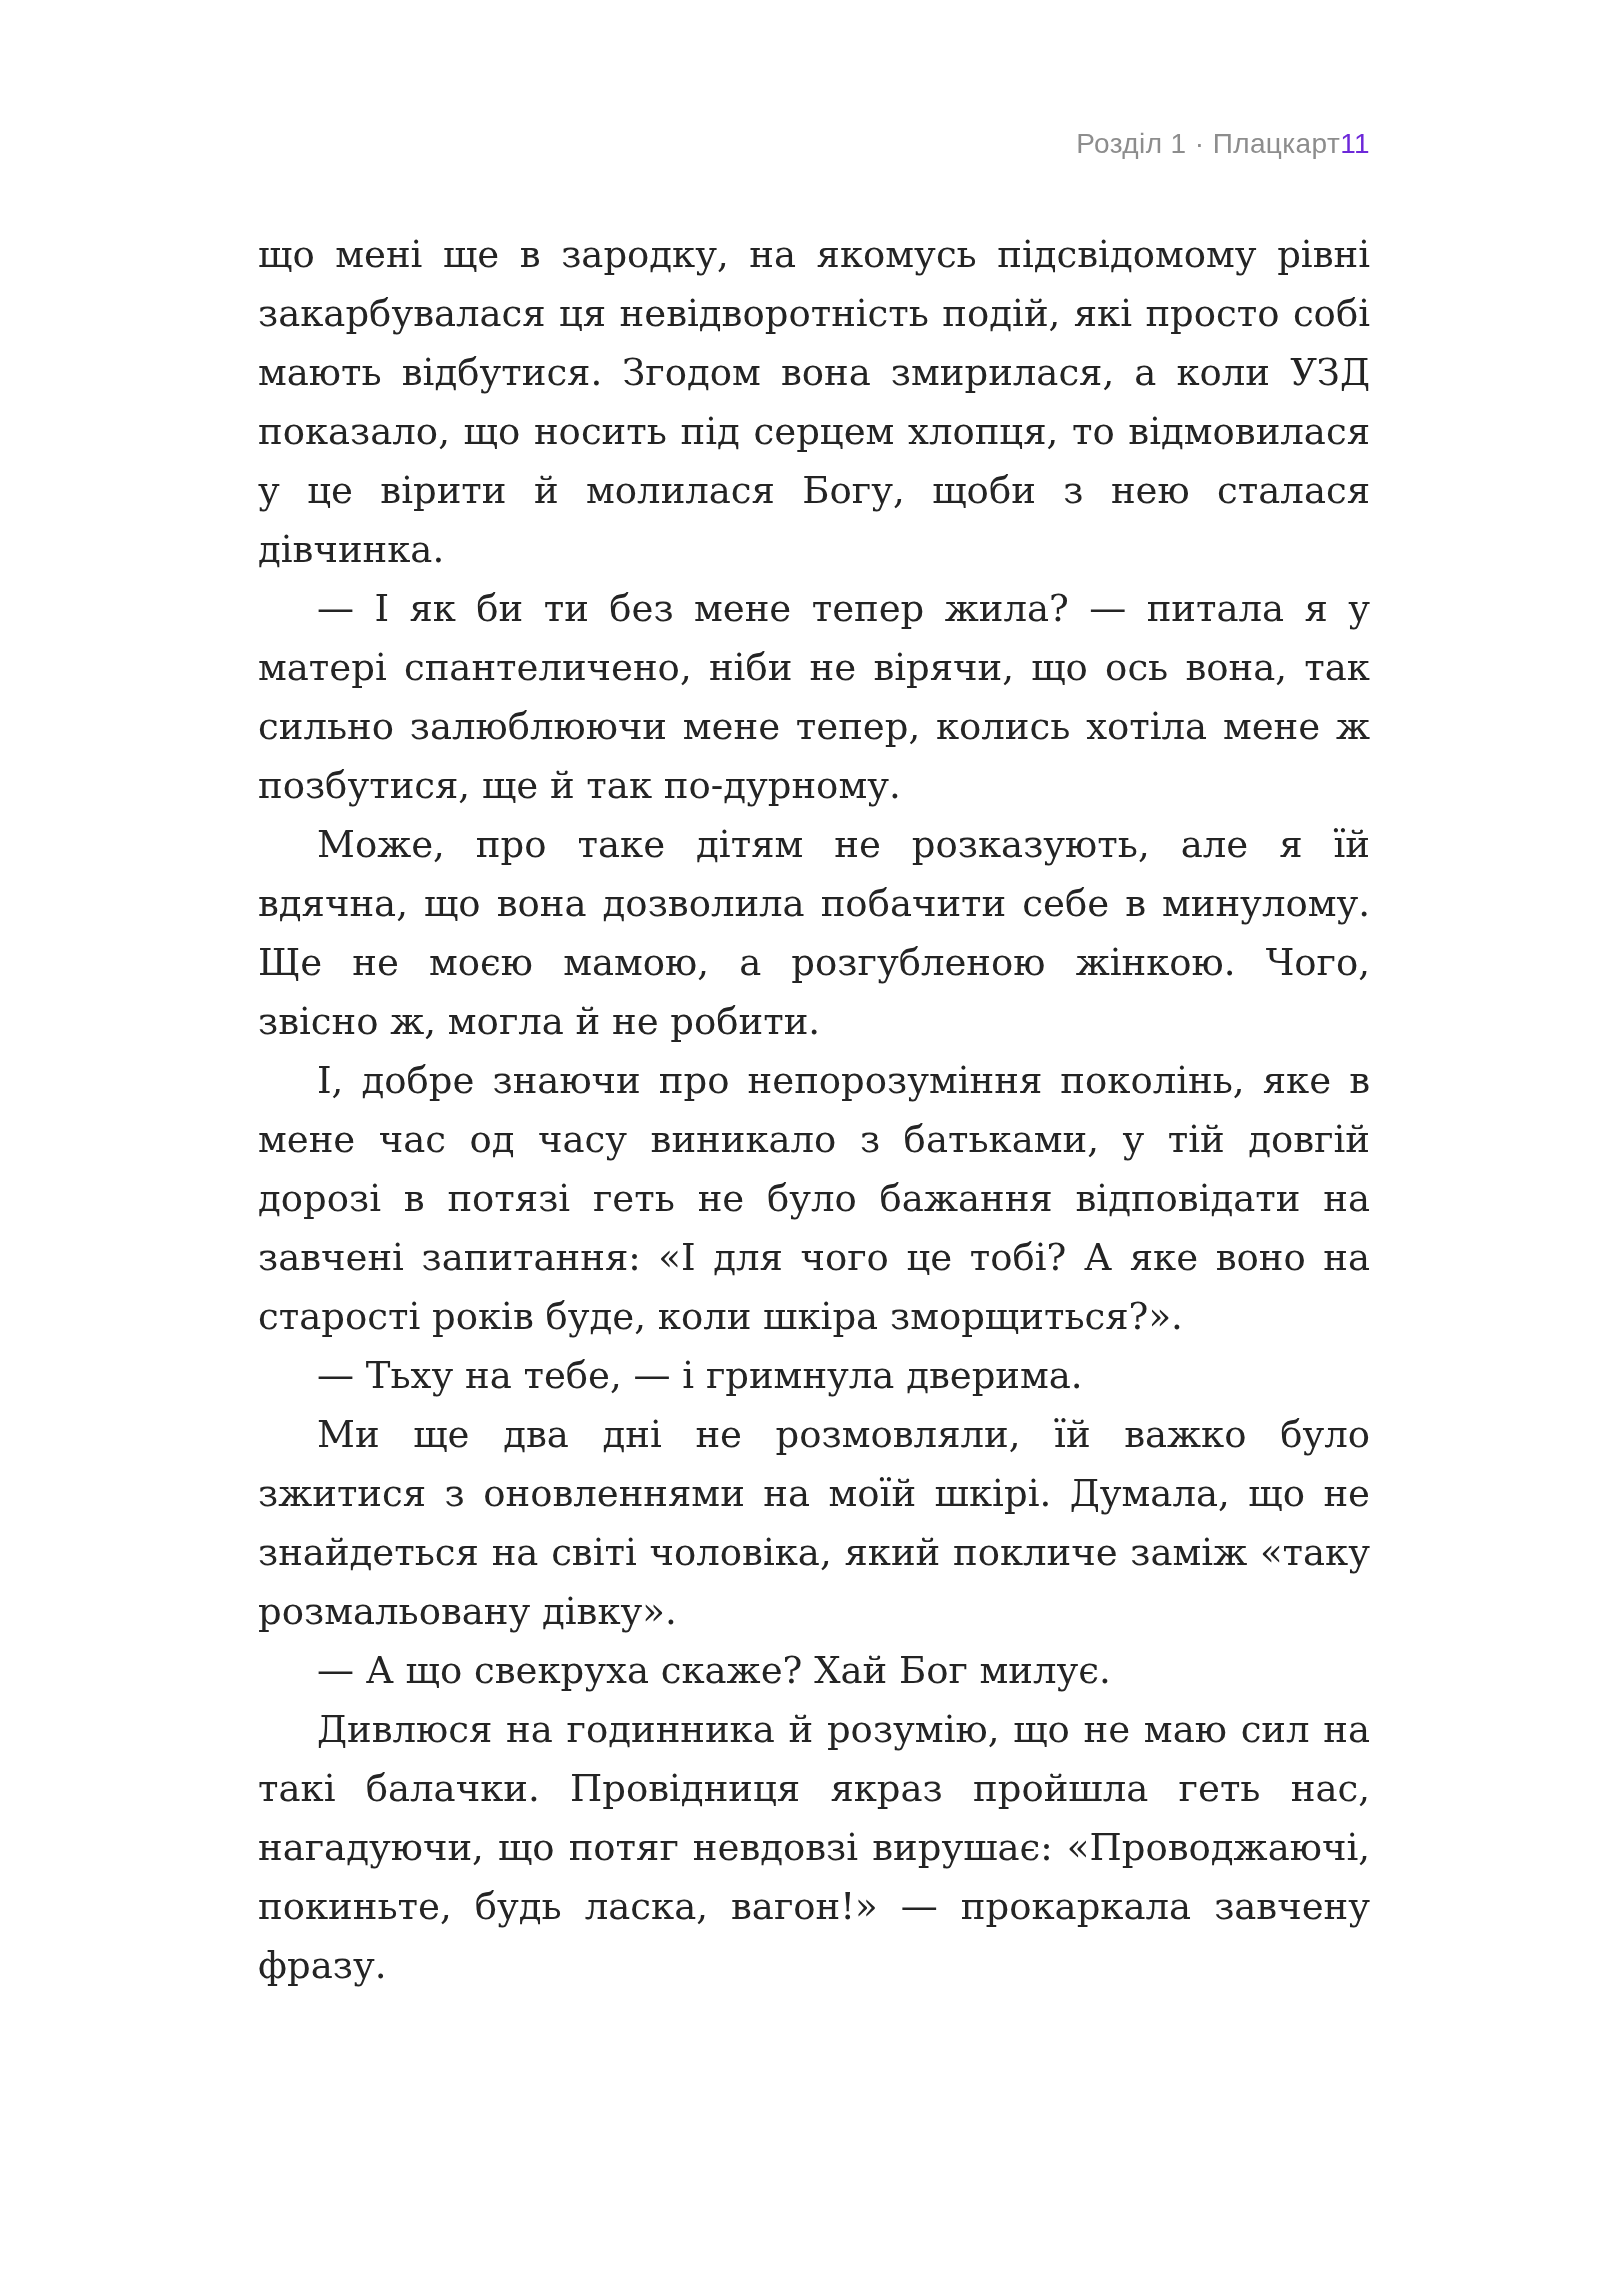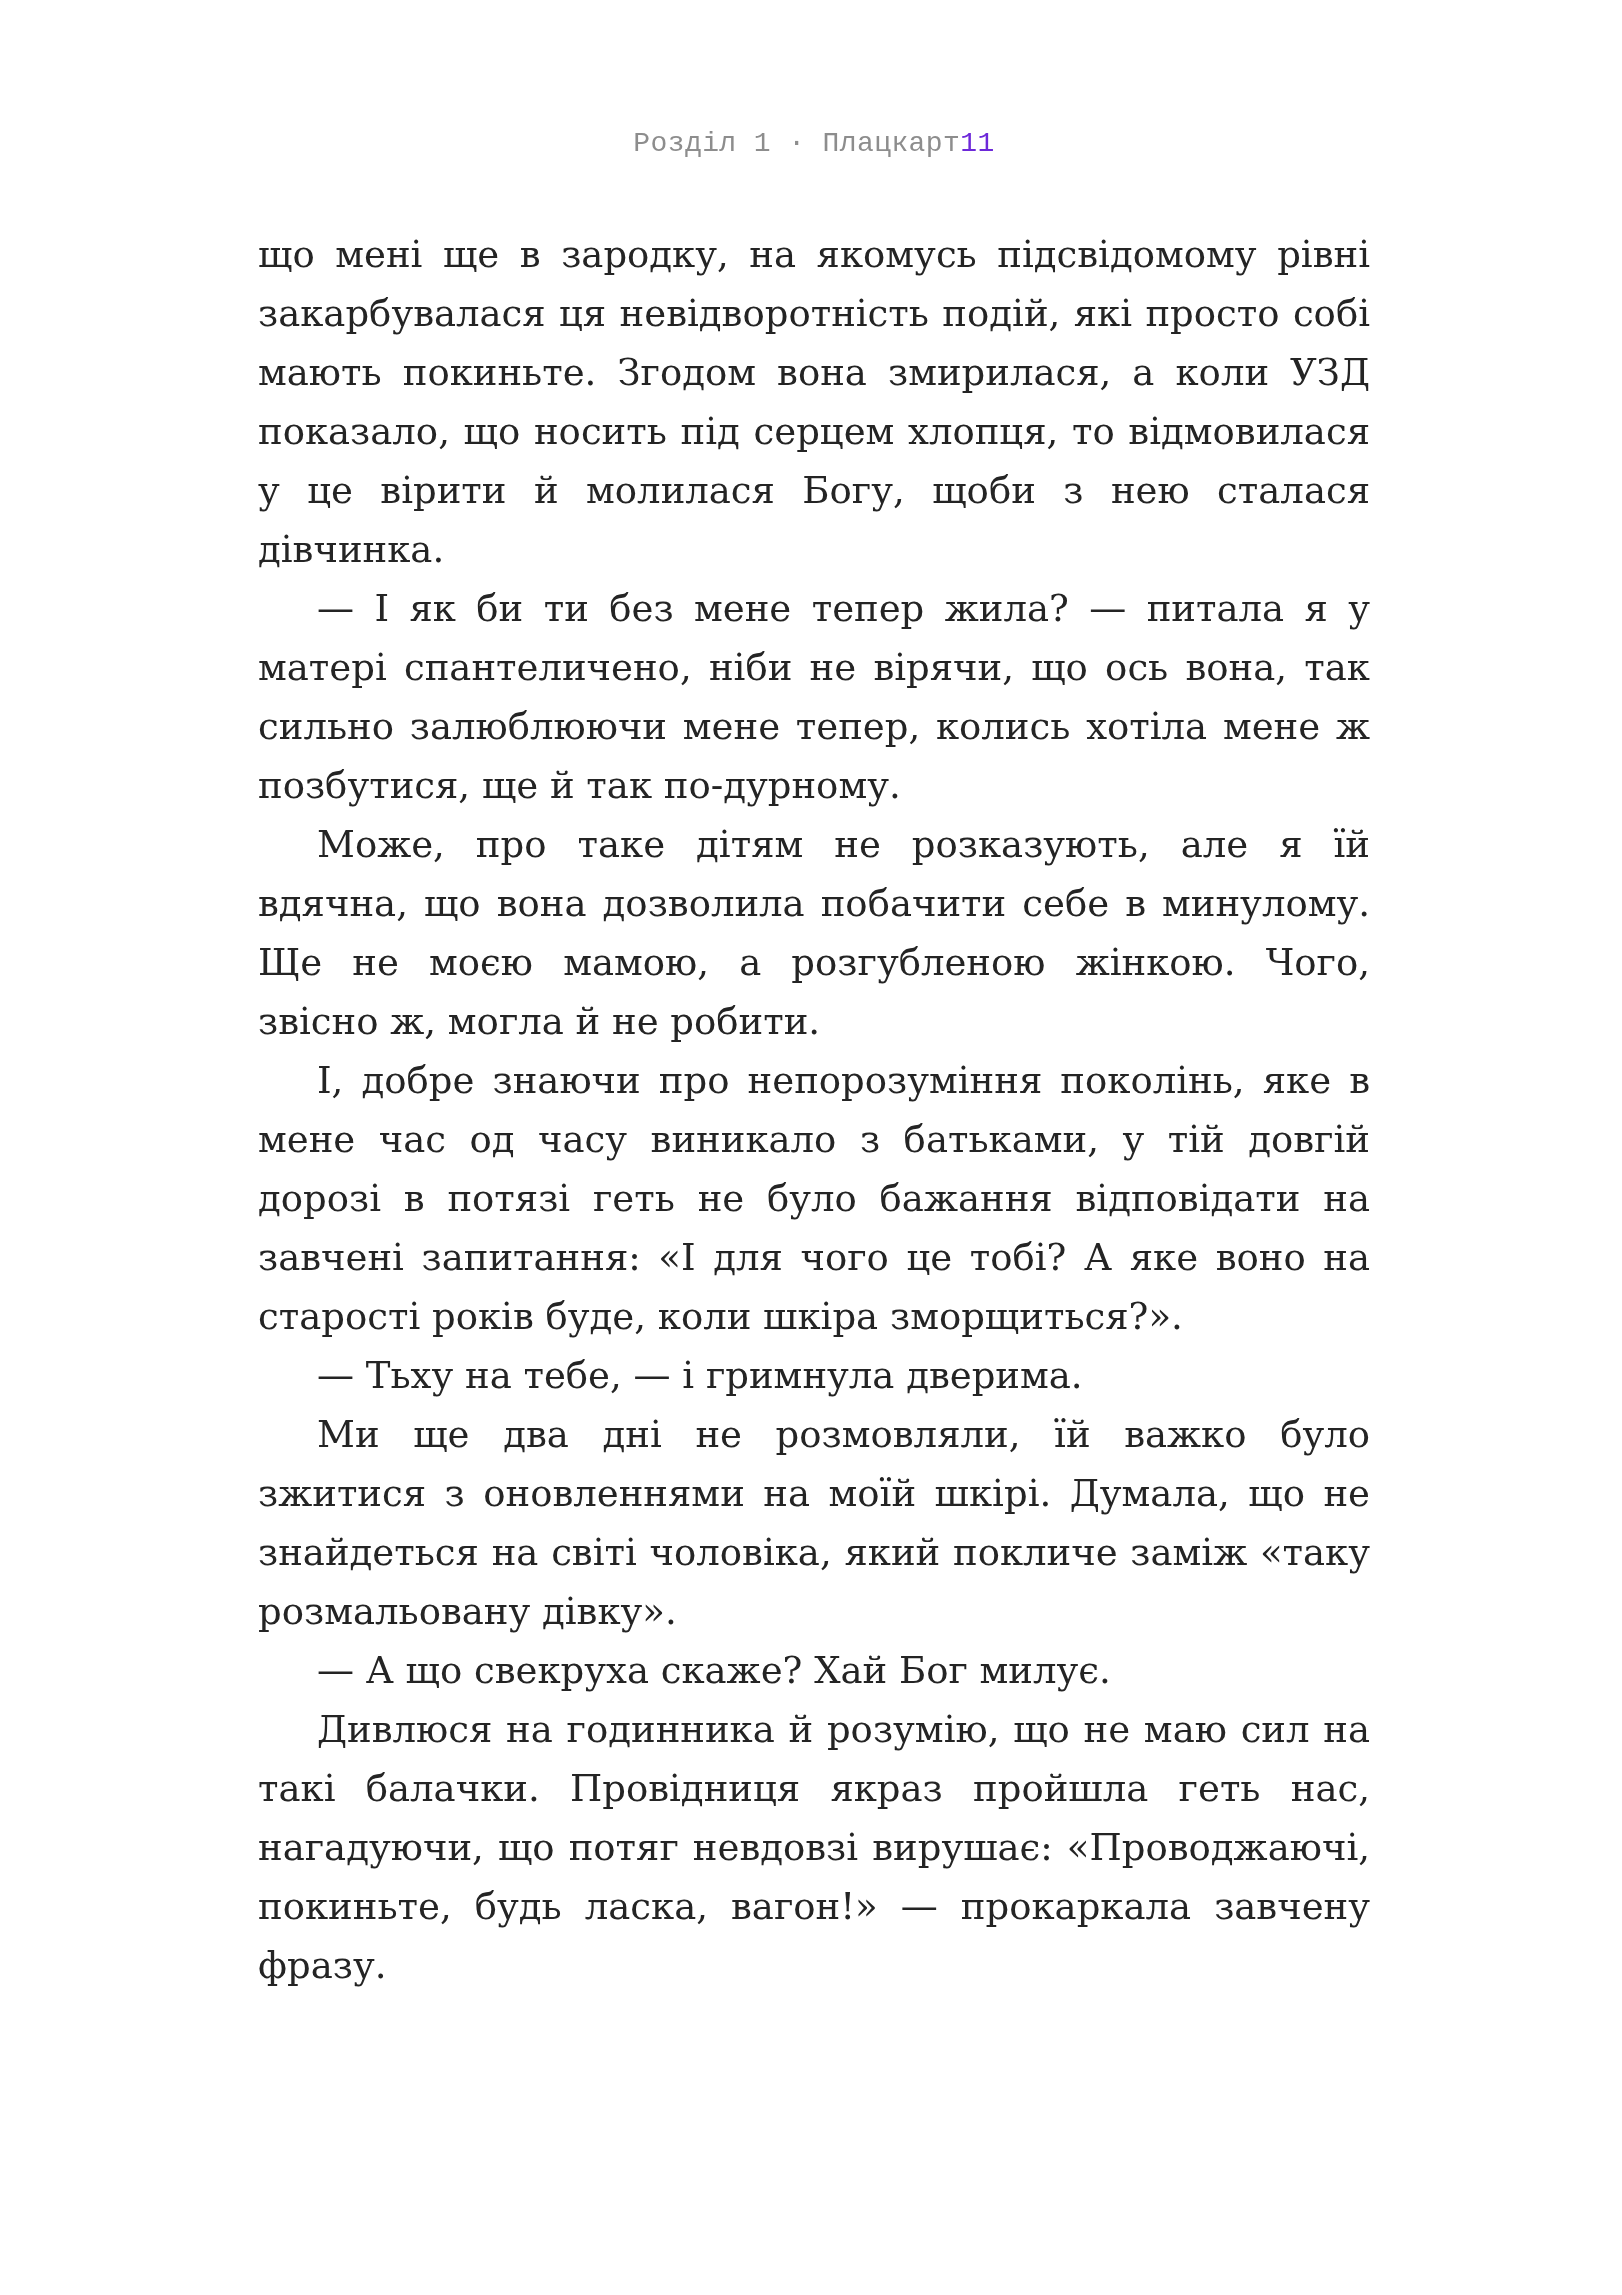--- a/index.html
+++ b/index.html
@@ -15,23 +15,23 @@
     overflow: hidden;
     font-family: "DejaVu Serif", "Liberation Serif", serif;
     color: #242424;
   }
   .running-head {
     position: absolute;
     top: 127px;
     left: 258px;
     width: 1112px;
     display: flex;
-    justify-content: center;
+    justify-content: flex-end;
     align-items: baseline;
-    font-family: Liberation Mono, monospace;
+    font-family: Liberation Sans, sans-serif;
     font-size: 28px;
     line-height: 34px;
     color: #8d8d8d;
     letter-spacing: 0.4px;
   }
   .running-head .pagenum {
     color: #6d28d9;
   }
   .body-text {
     position: absolute;
@@ -55,21 +55,21 @@
 <body>
 
 <div class="page">
 
   <header class="running-head">
     <span class="chapter">Розділ 1 · Плацкарт</span>
     <span class="pagenum">11</span>
   </header>
 
   <main class="body-text">
-    <p>що мені ще в зародку, на якомусь підсвідомому рівні закарбувалася ця невідворотність подій, які просто собі мають покиньте. Згодом вона змирилася, а коли УЗД показало, що носить під серцем хлопця, то відмовилася у це вірити й молилася Богу, щоби з нею сталася дівчинка.</p>
+    <p>що мені ще в зародку, на якомусь підсвідомому рівні закарбувалася ця невідворотність подій, які просто собі мають відбутися. Згодом вона змирилася, а коли УЗД показало, що носить під серцем хлопця, то відмовилася у це вірити й молилася Богу, щоби з нею сталася дівчинка.</p>
     <p class="indent">— І як би ти без мене тепер жила? — питала я у матері спантеличено, ніби не вірячи, що ось вона, так сильно залюблюючи мене тепер, колись хотіла мене ж позбутися, ще й так по-дурному.</p>
     <p class="indent">Може, про таке дітям не розказують, але я їй вдячна, що вона дозволила побачити себе в минулому. Ще не моєю мамою, а розгубленою жінкою. Чого, звісно ж, могла й не робити.</p>
     <p class="indent">І, добре знаючи про непорозуміння поколінь, яке в мене час од часу виникало з батьками, у тій довгій дорозі в потязі геть не було бажання відповідати на завчені запитання: «І для чого це тобі? А яке воно на старості років буде, коли шкіра зморщиться?».</p>
     <p class="indent">— Тьху на тебе, — і гримнула дверима.</p>
     <p class="indent">Ми ще два дні не розмовляли, їй важко було зжитися з оновленнями на моїй шкірі. Думала, що не знайдеться на світі чоловіка, який покличе заміж «таку розмальовану дівку».</p>
     <p class="indent">— А що свекруха скаже? Хай Бог милує.</p>
     <p class="indent">Дивлюся на годинника й розумію, що не маю сил на такі балачки. Провідниця якраз пройшла геть нас, нагадуючи, що потяг невдовзі вирушає: «Проводжаючі, покиньте, будь ласка, вагон!» — прокаркала завчену фразу.</p>
   </main>
 
 </div>

